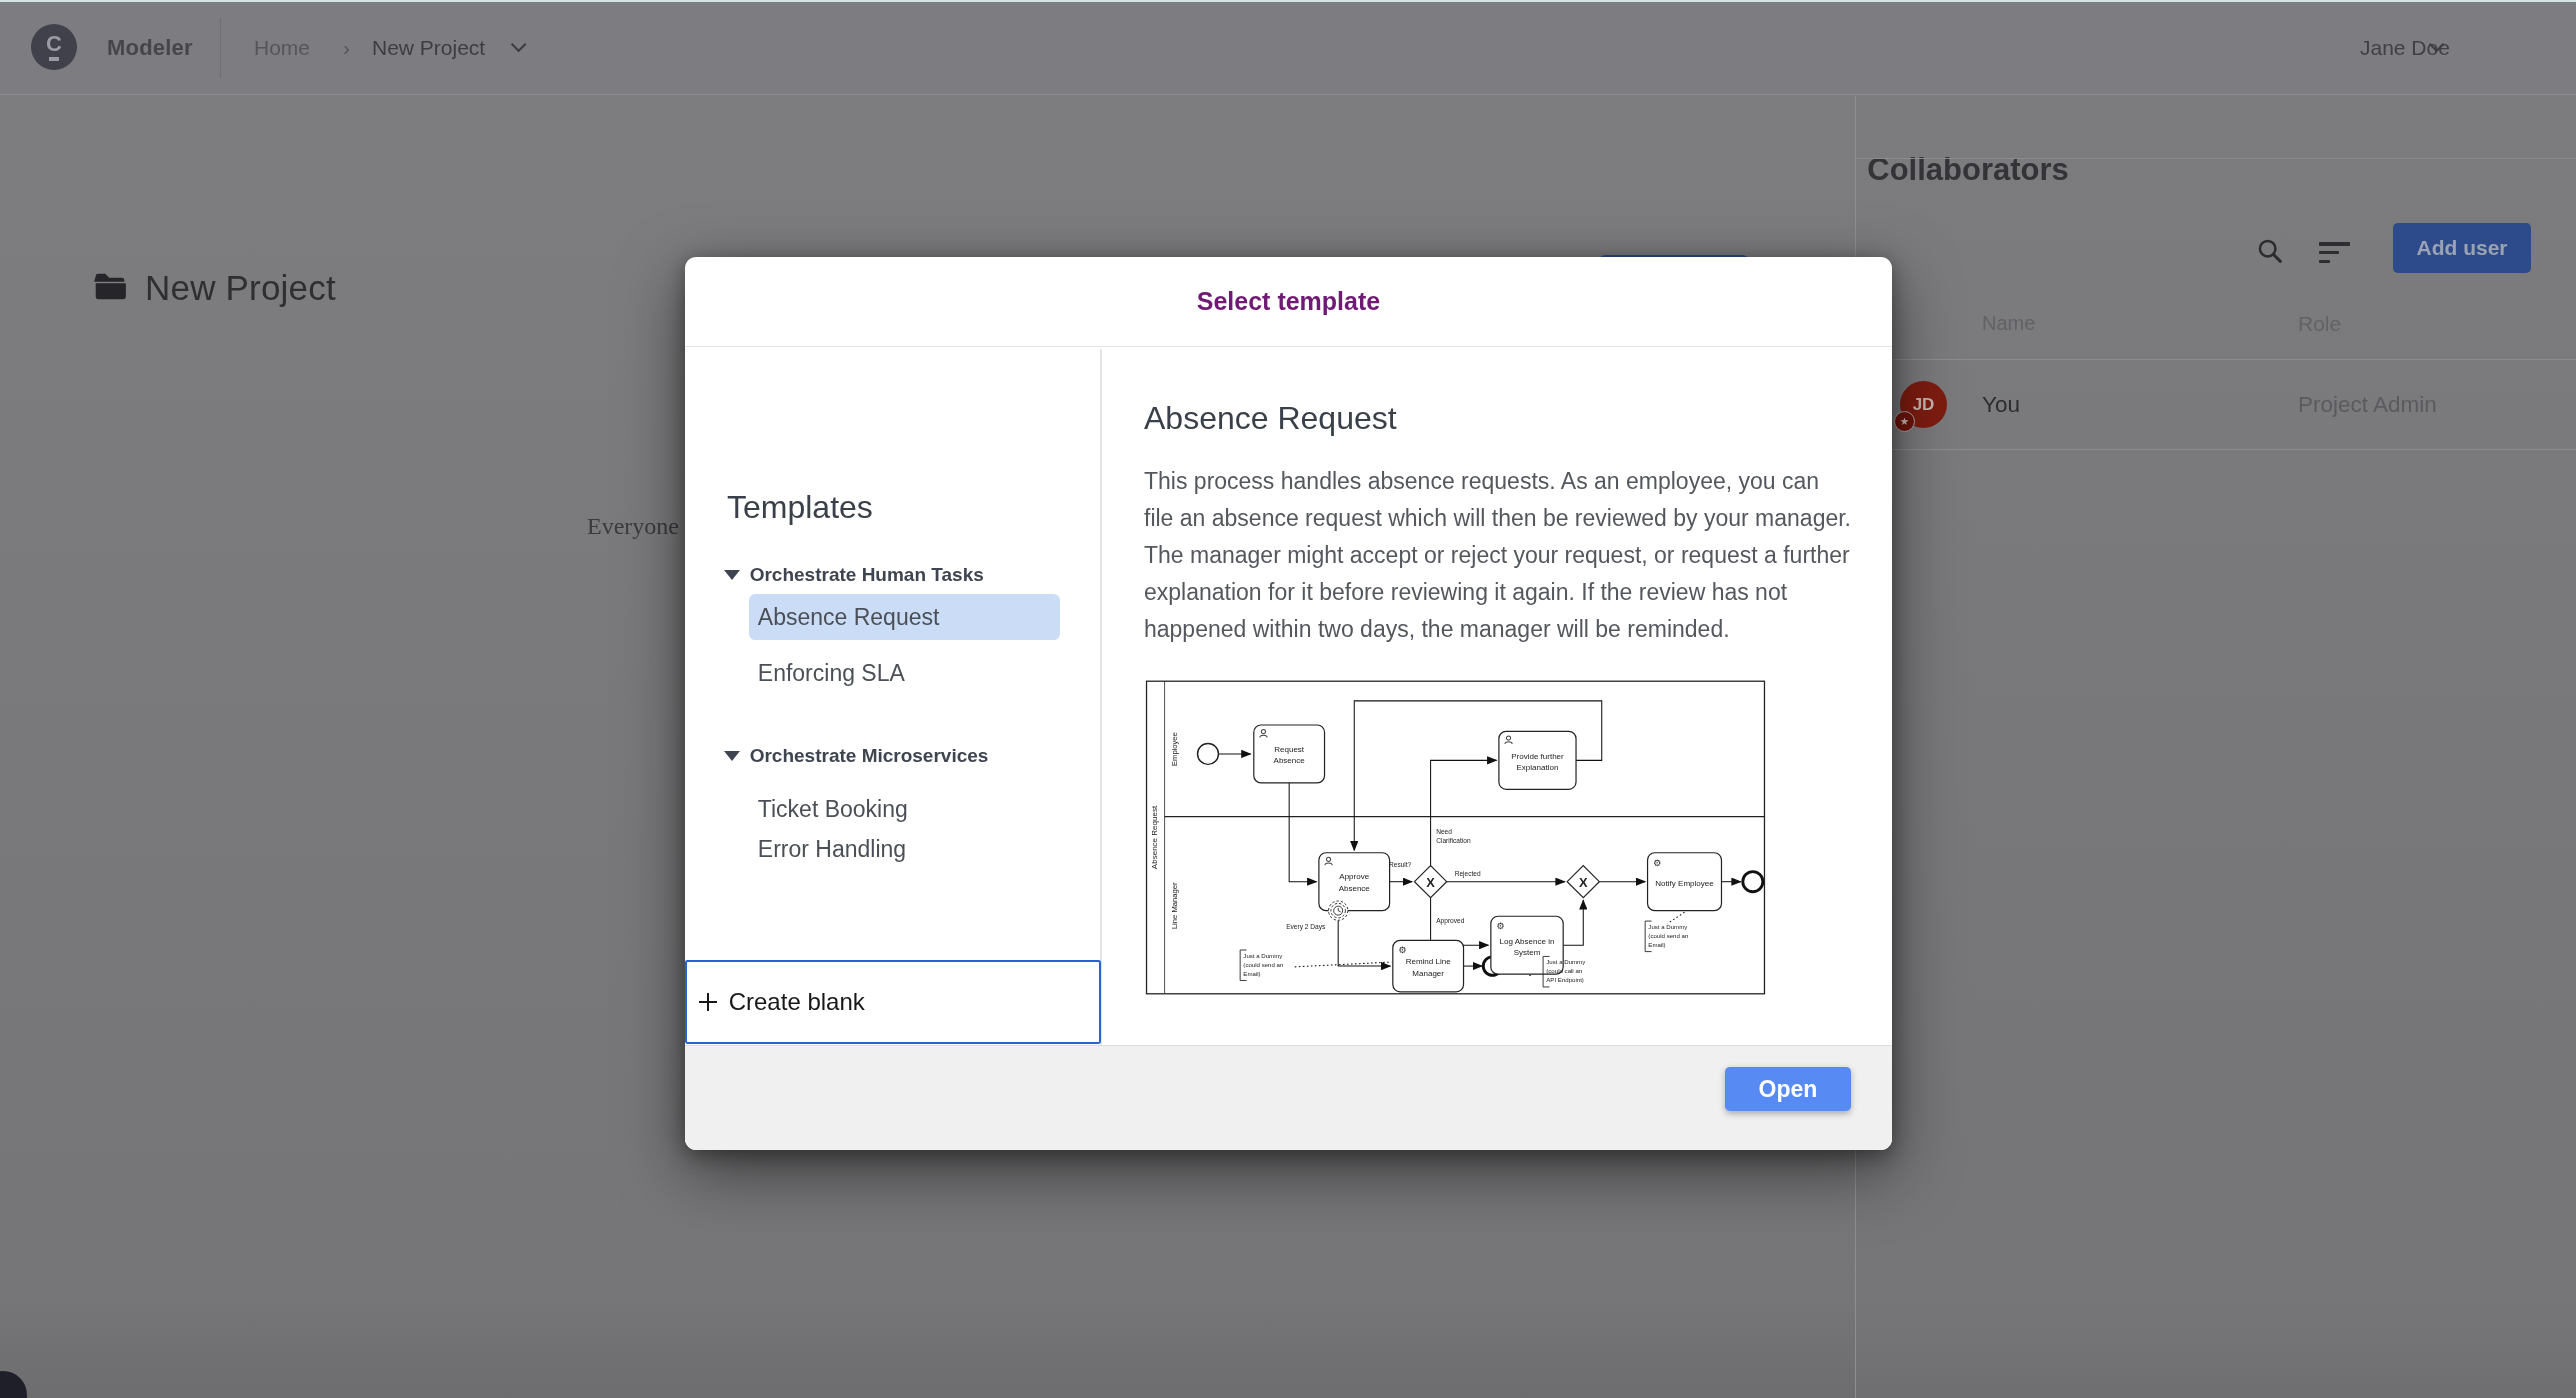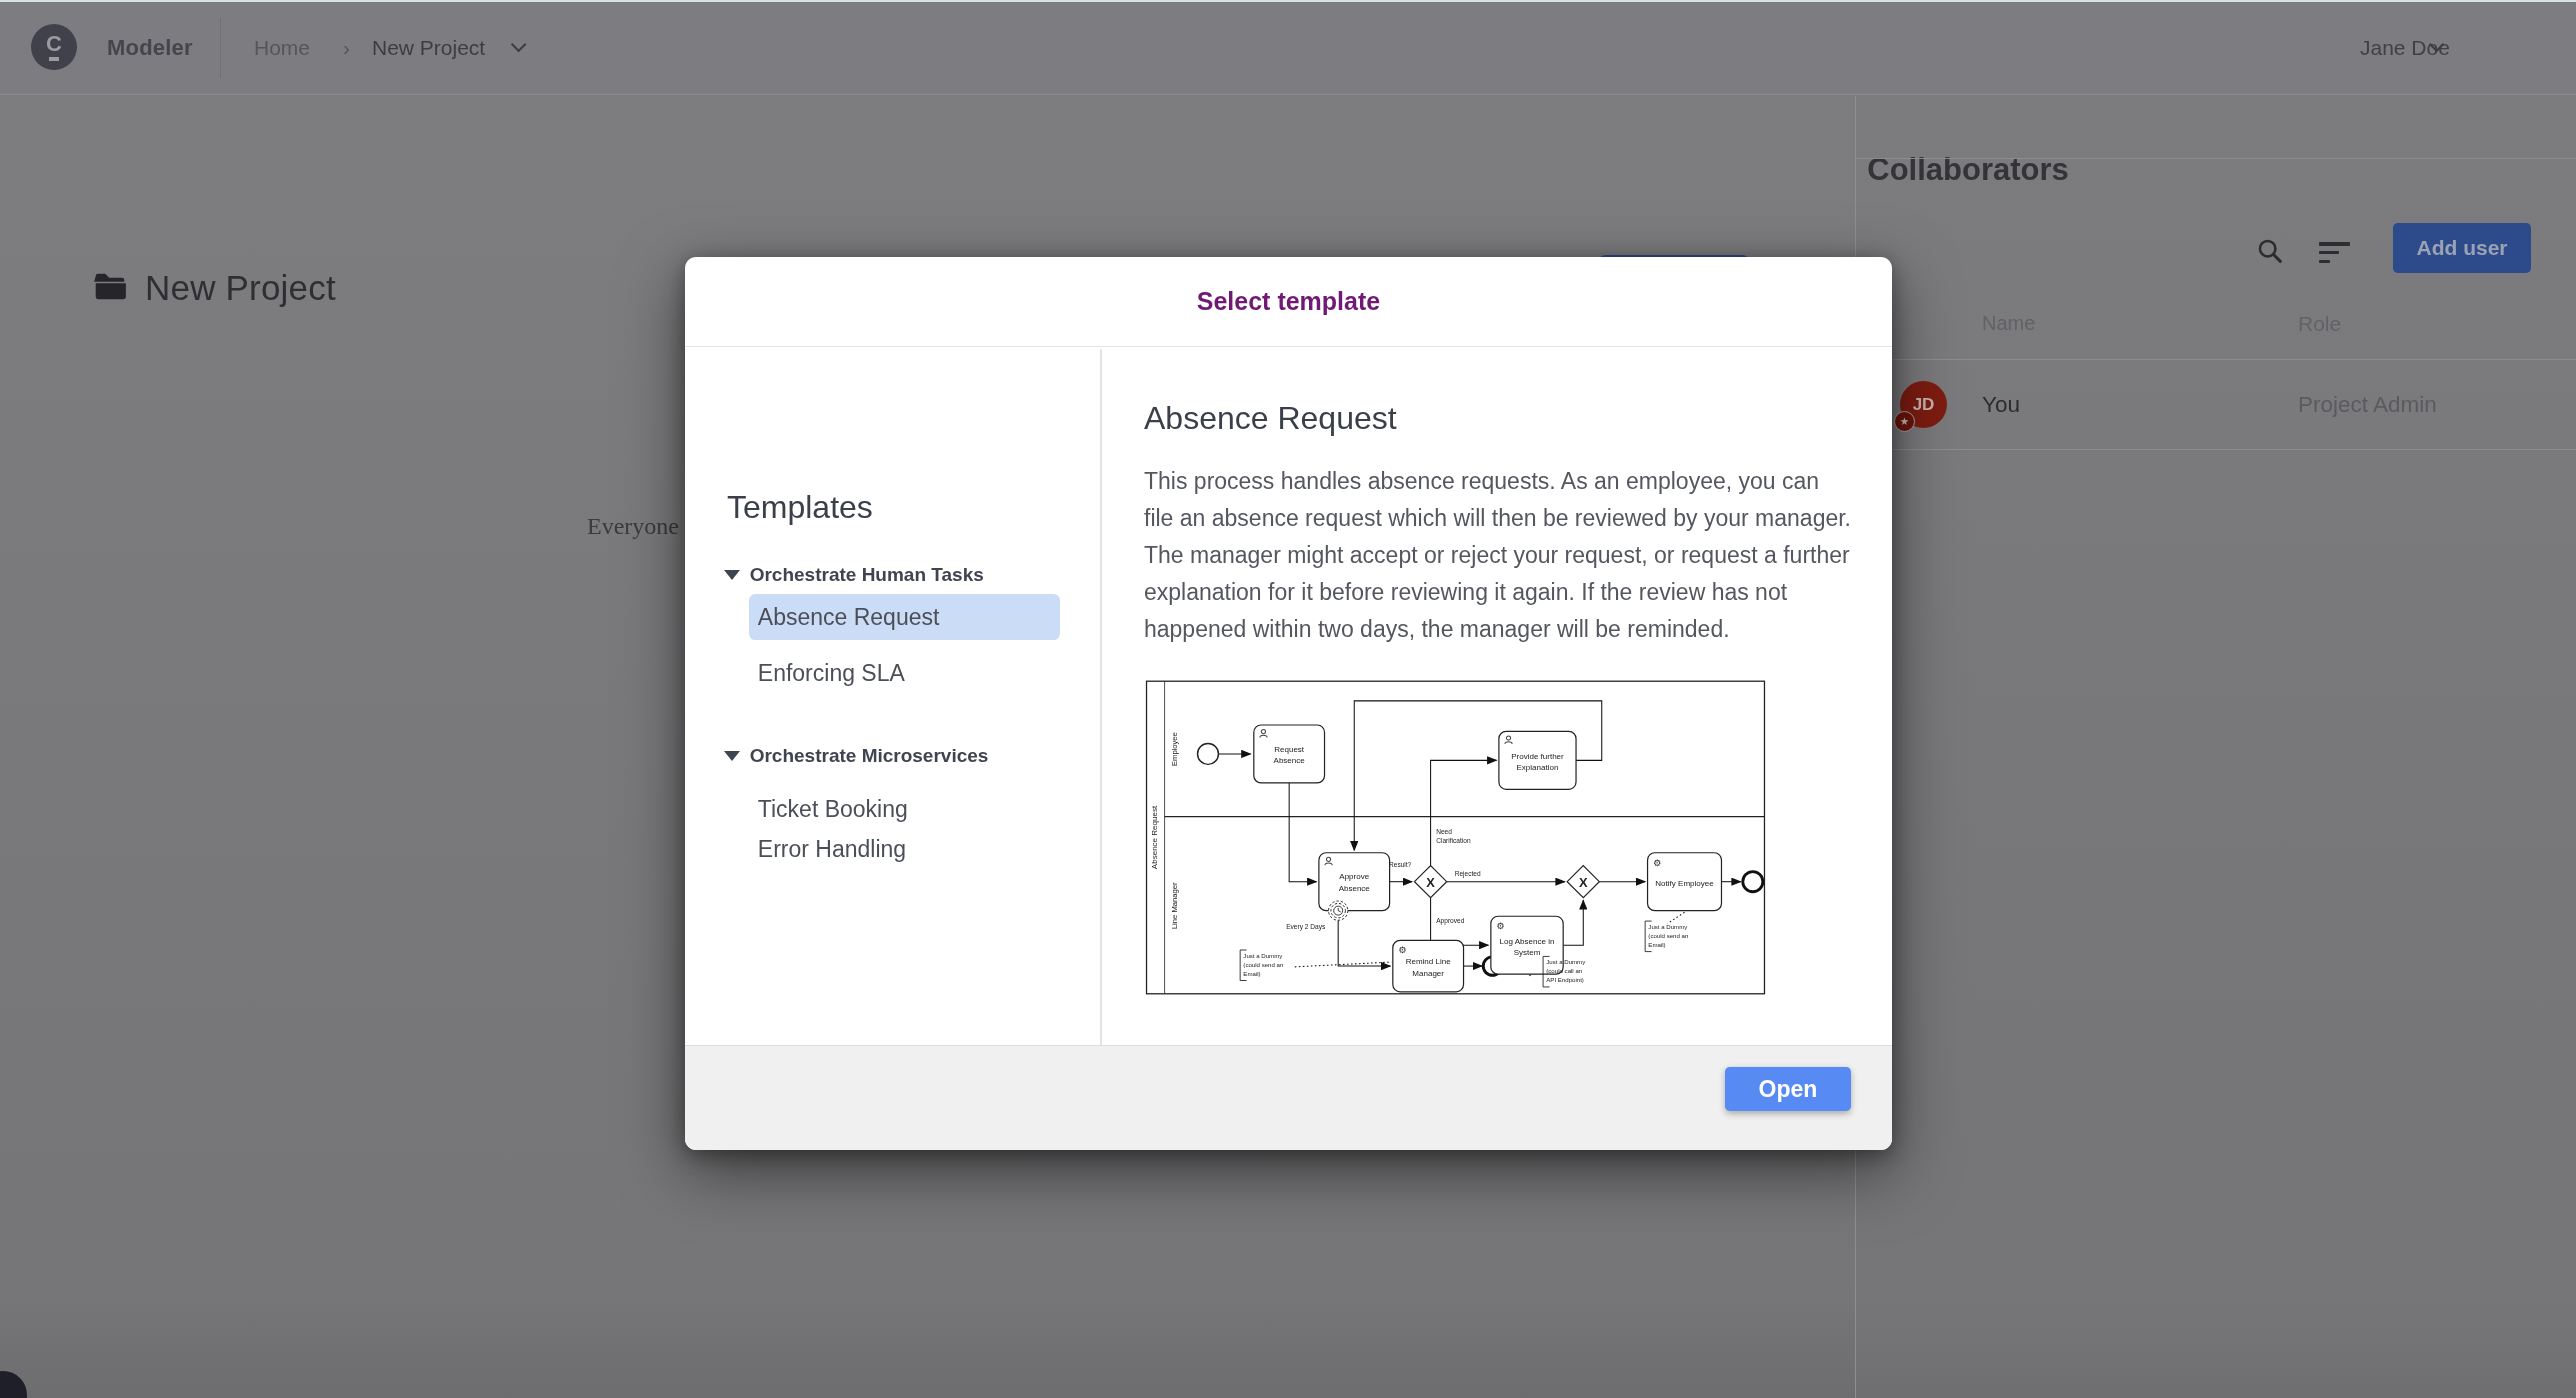--- a/index.html
+++ b/index.html
@@ -169,20 +169,24 @@
 
       <div class="tpl-group" style="top:396px;">
         <span class="tri"></span>
         <span>Orchestrate Microservices</span>
       </div>
       <div class="tpl-item" style="top:437px;">Ticket Booking</div>
       <div class="tpl-item" style="top:477px;">Error Handling</div>
     </div>
     <div class="v-divider"></div>
 
+    <div class="create-blank">
+      <span class="plus-icon"></span>
+      <span>Create blank</span>
+    </div>
 
     <h3 class="preview-heading">Absence Request</h3>
     <p class="preview-desc">This process handles absence requests. As an employee, you can file an absence request which will then be reviewed by your manager. The manager might accept or reject your request, or request a further explanation for it before reviewing it again. If the review has not happened within two days, the manager will be reminded.</p>
 
     <div class="diagram-wrap">
       <svg width="621" height="315" viewBox="0 0 772 392">
         <defs>
           <marker id="ah" markerWidth="10" markerHeight="8" refX="9" refY="4" orient="auto">
             <path d="M0,0 L10,4 L0,8 z" fill="#111"></path>
           </marker>

